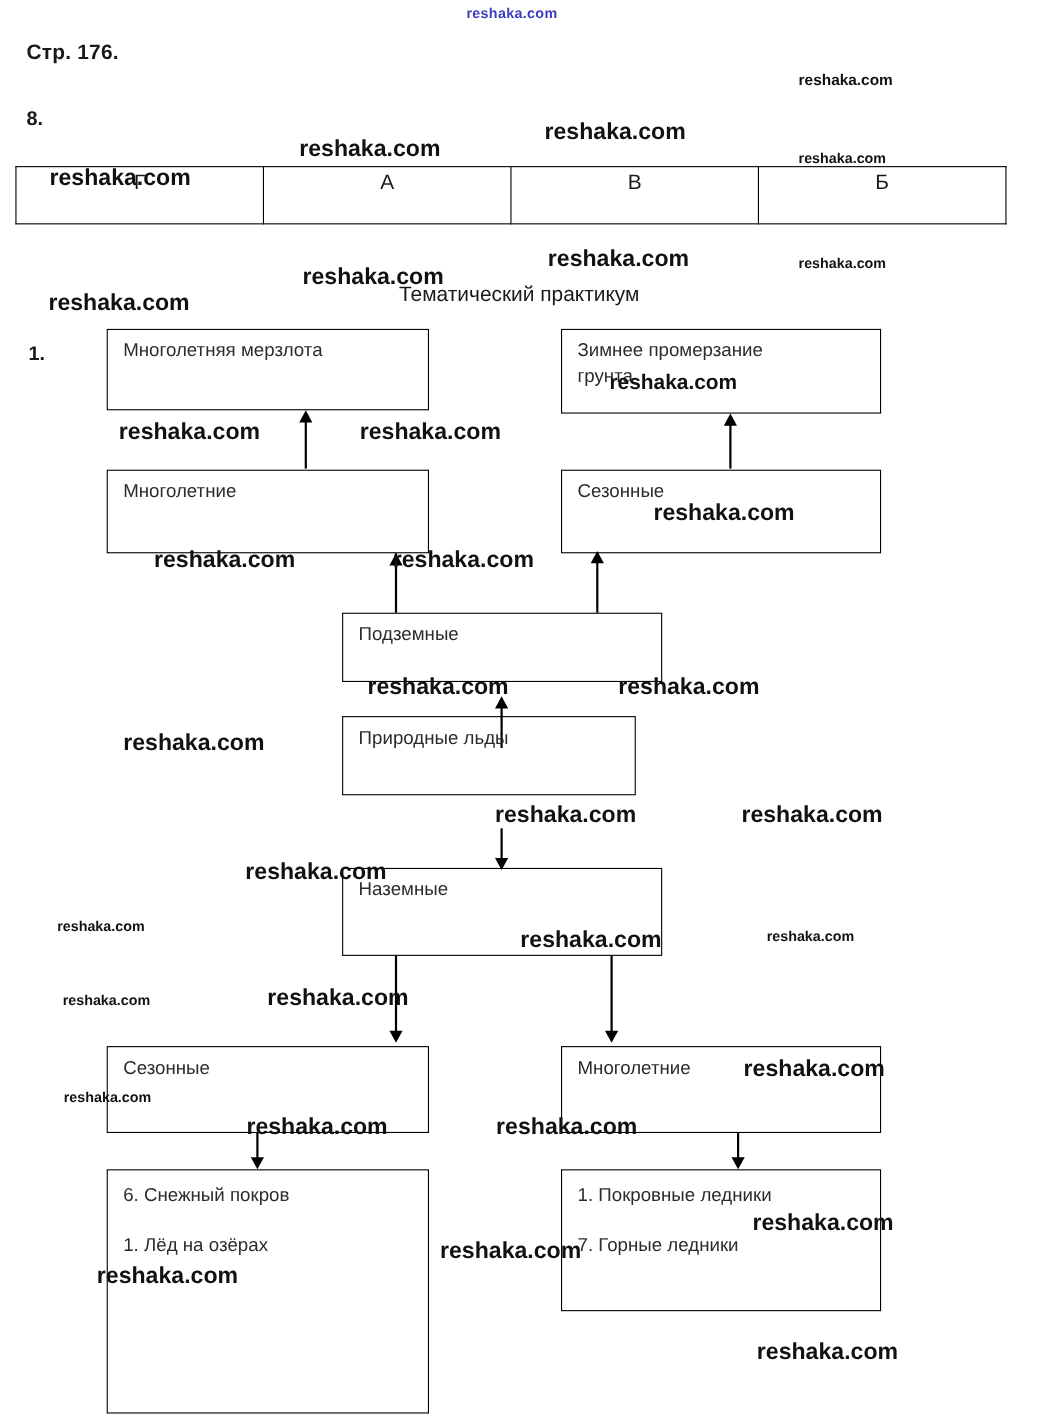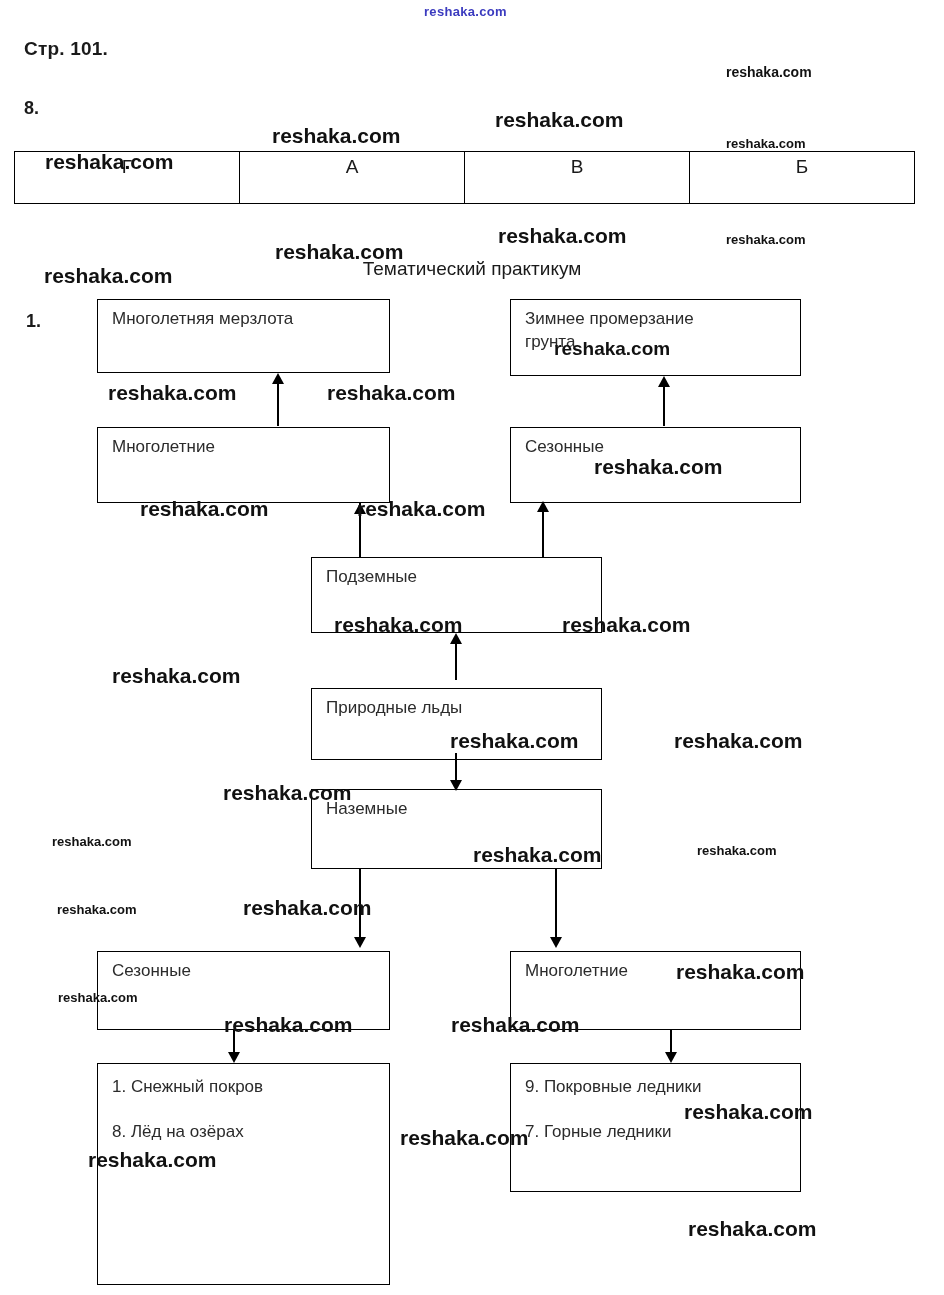--- a/index.html
+++ b/index.html
@@ -89,21 +89,21 @@
     font-weight:bold;
     font-size:13px;
     letter-spacing:.3px;
   }
 </style>
 </head>
 <body>
 
 <div class="page">
 
-  <div class="page-label">Стр. 101.</div>
+  <div class="page-label">Стр. 176.</div>
   <div class="task-num-8">8.</div>
   <div class="section-title">Тематический практикум</div>
   <div class="task-num-1">1.</div>
 
   <table class="answer-table">
     <tbody>
         <tr>
       <td>Г</td>
       <td>А</td>
       <td>В</td>
@@ -137,28 +137,28 @@
       <span class="ln">Сезонные</span>
     </div>
 
     <div class="vline" style="left:359px;top:513px;height:44px;"></div>
     <div class="vline" style="left:359px;top:503px;height:11px;"></div>
     <div class="arrow-up" style="left:354px;top:503px;"></div>
 
     <div class="vline" style="left:542px;top:505px;height:52px;"></div>
     <div class="arrow-up" style="left:537px;top:501px;"></div>
 
-    <div class="node" style="left:311px;top:557px;width:291px;height:76px;">
+    <div class="node" style="left:311px;top:557px;width:291px;height:63px;">
       <span class="ln">Подземные</span>
     </div>
 
     <div class="vline" style="left:455px;top:643px;height:37px;"></div>
     <div class="arrow-up" style="left:450px;top:633px;"></div>
 
-    <div class="node" style="left:311px;top:688px;width:291px;height:72px;">
+    <div class="node" style="left:311px;top:651px;width:267px;height:72px;">
       <span class="ln">Природные льды</span>
     </div>
 
     <div class="vline" style="left:455px;top:753px;height:34px;"></div>
     <div class="arrow-down" style="left:450px;top:780px;"></div>
 
     <div class="node" style="left:311px;top:789px;width:291px;height:80px;">
       <span class="ln">Наземные</span>
     </div>
 
@@ -176,26 +176,26 @@
       <span class="ln">Многолетние</span>
     </div>
 
     <div class="vline" style="left:233px;top:1030px;height:28px;"></div>
     <div class="arrow-down" style="left:228px;top:1052px;"></div>
 
     <div class="vline" style="left:670px;top:1030px;height:28px;"></div>
     <div class="arrow-down" style="left:665px;top:1052px;"></div>
 
     <div class="node list" style="left:97px;top:1063px;width:293px;height:222px;">
-      <span class="ln">1. Снежный покров</span>
-      <span class="ln">8. Лёд на озёрах</span>
+      <span class="ln">6. Снежный покров</span>
+      <span class="ln">1. Лёд на озёрах</span>
     </div>
 
     <div class="node list" style="left:510px;top:1063px;width:291px;height:129px;">
-      <span class="ln">9. Покровные ледники</span>
+      <span class="ln">1. Покровные ледники</span>
       <span class="ln">7. Горные ледники</span>
     </div>
 
   </div>
 
   <div id="watermark-layer">
       <div class="wm top" style="left: 424px; top: 4px; font-size: 13px;">reshaka.com</div>
       <div class="wm" style="left: 726px; top: 64px; font-size: 14px;">reshaka.com</div>
       <div class="wm" style="left: 495px; top: 108px; font-size: 21px;">reshaka.com</div>
       <div class="wm" style="left: 272px; top: 124px; font-size: 21px;">reshaka.com</div>

